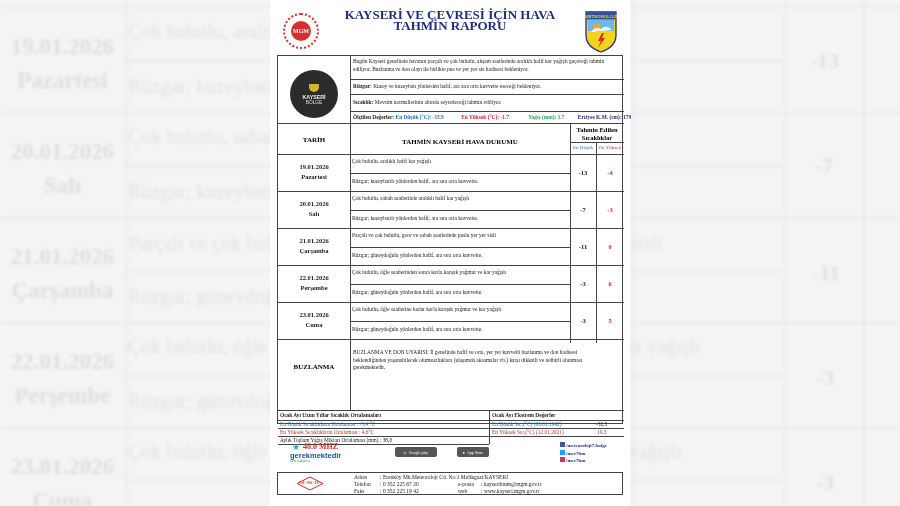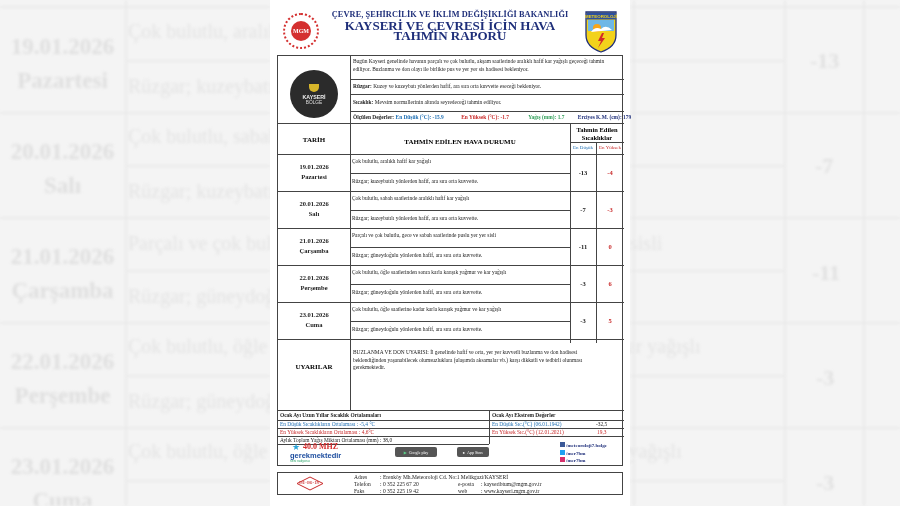--- a/index.html
+++ b/index.html
@@ -100,35 +100,34 @@
   </div>
 </div>
 
 <div class="doc">
 
   <div class="hdr">
     <div class="seal">
       <div class="seal-inner">MGM</div>
     </div>
     <div class="hdr-text">
-      <div class="t2">ÇEVRE, ŞEHİRCİLİK VE İKLİM DEĞİŞİKLİĞİ BAKANLIĞI</div>
       <div class="t4">KAYSERİ VE ÇEVRESİ İÇİN HAVA TAHMİN RAPORU</div>
     </div>
     <svg class="shield" viewBox="0 0 32 42">
       <path d="M1 1 H31 V24 Q31 36 16 41 Q1 36 1 24 Z" fill="#f2d21b" stroke="#1f2f7a" stroke-width="1.3"></path>
       <rect x="1.5" y="1.5" width="29" height="7" fill="#2d4fa0"></rect>
       <text x="16" y="7" font-size="4.4" fill="#f2d21b" text-anchor="middle" font-family="Liberation Sans, sans-serif" font-weight="bold">METEOROLOJİ</text>
       <path d="M3 9 H29 V20 H3 Z" fill="#6fb7e6"></path>
       <circle cx="12" cy="17" r="4" fill="#f7a51a"></circle>
       <path d="M6 21 Q10 15 16 18 Q21 13 27 19 Z" fill="#fff"></path>
       <path d="M17 22 L13 30 L16 30 L13 37 L20 27 L17 27 L19 22 Z" fill="#d42a2a"></path>
     </svg>
   </div>
 
-  <div class="frame" style="height:411px;">
+  <div class="frame" style="height:369px;">
 
     <div class="vl" style="left:72px;top:0;height:67px;"></div>
     <div style="position:absolute;left:12px;top:14px;width:48px;height:48px;border-radius:50%;background:#2b2b2b;display:flex;flex-direction:column;align-items:center;justify-content:center;">
       <div style="width:10px;height:8px;background:#d6b52a;border-radius:0 0 5px 5px;margin-bottom:2px;"></div>
       <div style="font-size:5.3px;color:#eee;font-family:'Liberation Sans',sans-serif;font-weight:bold;">KAYSERİ</div>
       <div style="font-size:4.8px;color:#ddd;font-family:'Liberation Sans',sans-serif;">BÖLGE</div>
     </div>
     <div class="cell txt" style="left:75px;top:2px;width:268px;">Bugün Kayseri genelinde havanın  parçalı ve çok bulutlu, akşam saatlerinde aralıklı hafif kar yağışlı geçeceği tahmin ediliyor. Buzlanma ve don olayı ile birlikte pus ve yer yer sis hadisesi bekleniyor.</div>
     <div class="hl" style="left:72px;top:23px;width:274px;"></div>
     <div class="cell txt" style="left:75px;top:27px;width:268px;"><span class="b">Rüzgar:</span><span> Kuzey ve kuzeybatı yönlerden hafif, ara sıra orta kuvvette eseceği bekleniyor.</span></div>
@@ -142,29 +141,29 @@
       <span class="b green" style="margin-left:18px;">Yağış (mm): 1.7</span>
       <span class="b navy" style="margin-left:12px;">Erciyes K.M. (cm): 179</span>
     </div>
     <div class="hl" style="left:0;top:67px;width:346px;"></div>
 
     <div class="vl" style="left:72px;top:67px;height:287px;"></div>
     <div class="vl" style="left:292px;top:67px;height:220px;"></div>
     <div class="vl" style="left:318px;top:86px;height:201px;"></div>
     <div class="hl" style="left:292px;top:86px;width:54px;"></div>
     <div class="cell center b" style="left:0;top:80px;width:72px;font-size:7px;">TARİH</div>
-    <div class="cell center b" style="left:72px;top:82px;width:220px;font-size:7px;">TAHMİN EDİLEN HAVA DURUMU</div>
+    <div class="cell center b" style="left:72px;top:82px;width:220px;font-size:7px;">TAHMİN KAYSERİ HAVA DURUMU</div>
     <div class="cell center b" style="left:292px;top:70px;width:54px;font-size:6.5px;line-height:7.5px;">Tahmin Edilen Sıcaklıklar</div>
     <div class="cell center blue" style="left:292px;top:89px;width:26px;font-size:5px;">En Düşük</div>
     <div class="cell center red" style="left:318px;top:89px;width:28px;font-size:5px;">En Yüksek</div>
     <div class="hl" style="left:0;top:98px;width:346px;"></div>
 
     <div id="rows"></div>
 
-    <div class="cell center b" style="left:0;top:307px;width:72px;font-size:7px;">UYARILAR</div>
+    <div class="cell center b" style="left:0;top:307px;width:72px;font-size:7px;">BUZLANMA</div>
     <div class="cell txt" style="left:75px;top:293px;width:250px;">BUZLANMA VE DON UYARISI:  İl genelinde hafif ve orta, yer yer kuvvetli buzlanma ve don hadisesi beklendiğinden yaşanabilecek olumsuzluklara (ulaşımda aksamalar vb.) karşı dikkatli ve tedbirli olunması gerekmektedir.</div>
     <div class="hl" style="left:0;top:354px;width:346px;"></div>
 
     <div class="vl" style="left:211px;top:354px;height:34px;"></div>
     <div class="cell txt b" style="left:2px;top:356px;">Ocak Ayı Uzun Yıllar Sıcaklık Ortalamaları</div>
     <div class="cell txt b" style="left:214px;top:356px;">Ocak Ayı Ekstrem Değerler</div>
     <div class="hl" style="left:0;top:364px;width:346px;"></div>
     <div class="cell txt blue" style="left:2px;top:365px;">En Düşük Sıcaklıkların Ortalaması : -5,4 °C</div>
     <div class="cell txt blue" style="left:214px;top:365px;">En Düşük Sıc.(°C) (06.01.1942)</div>
     <div class="cell txt" style="left:318px;top:365px;">-32,5</div>

